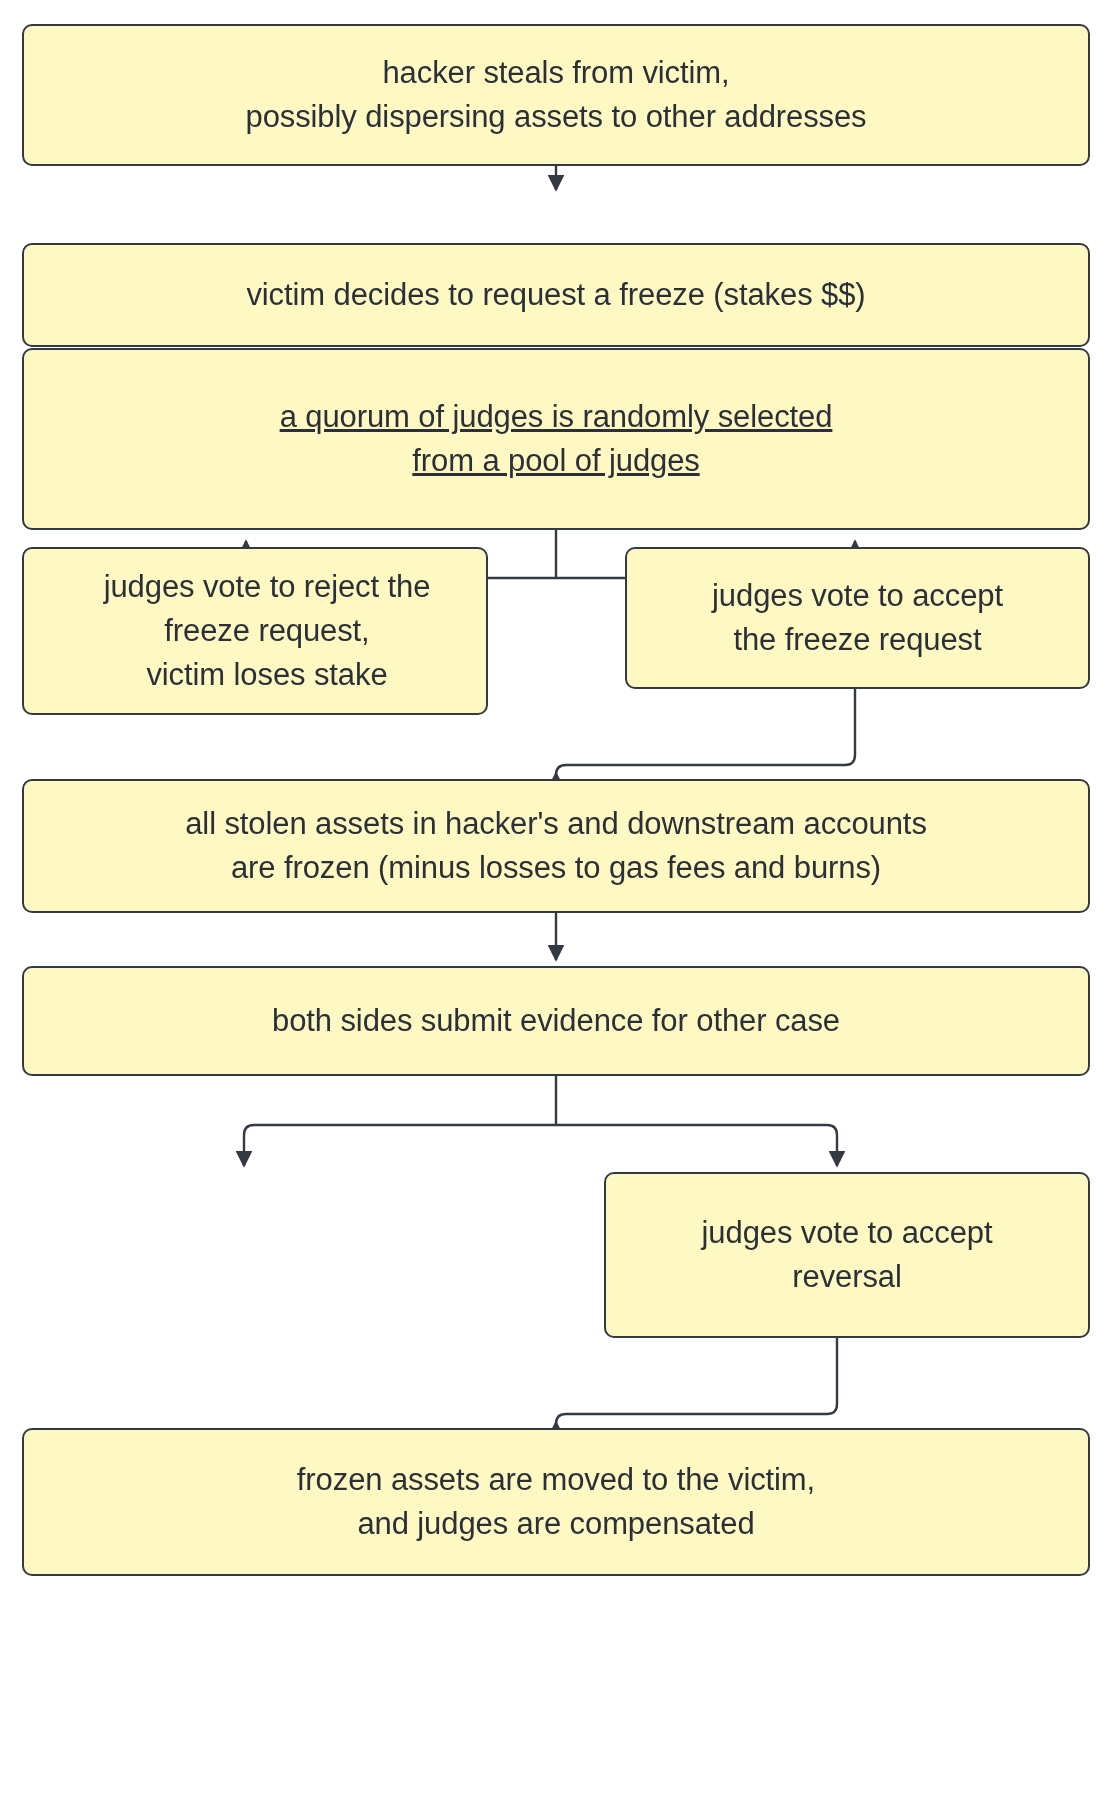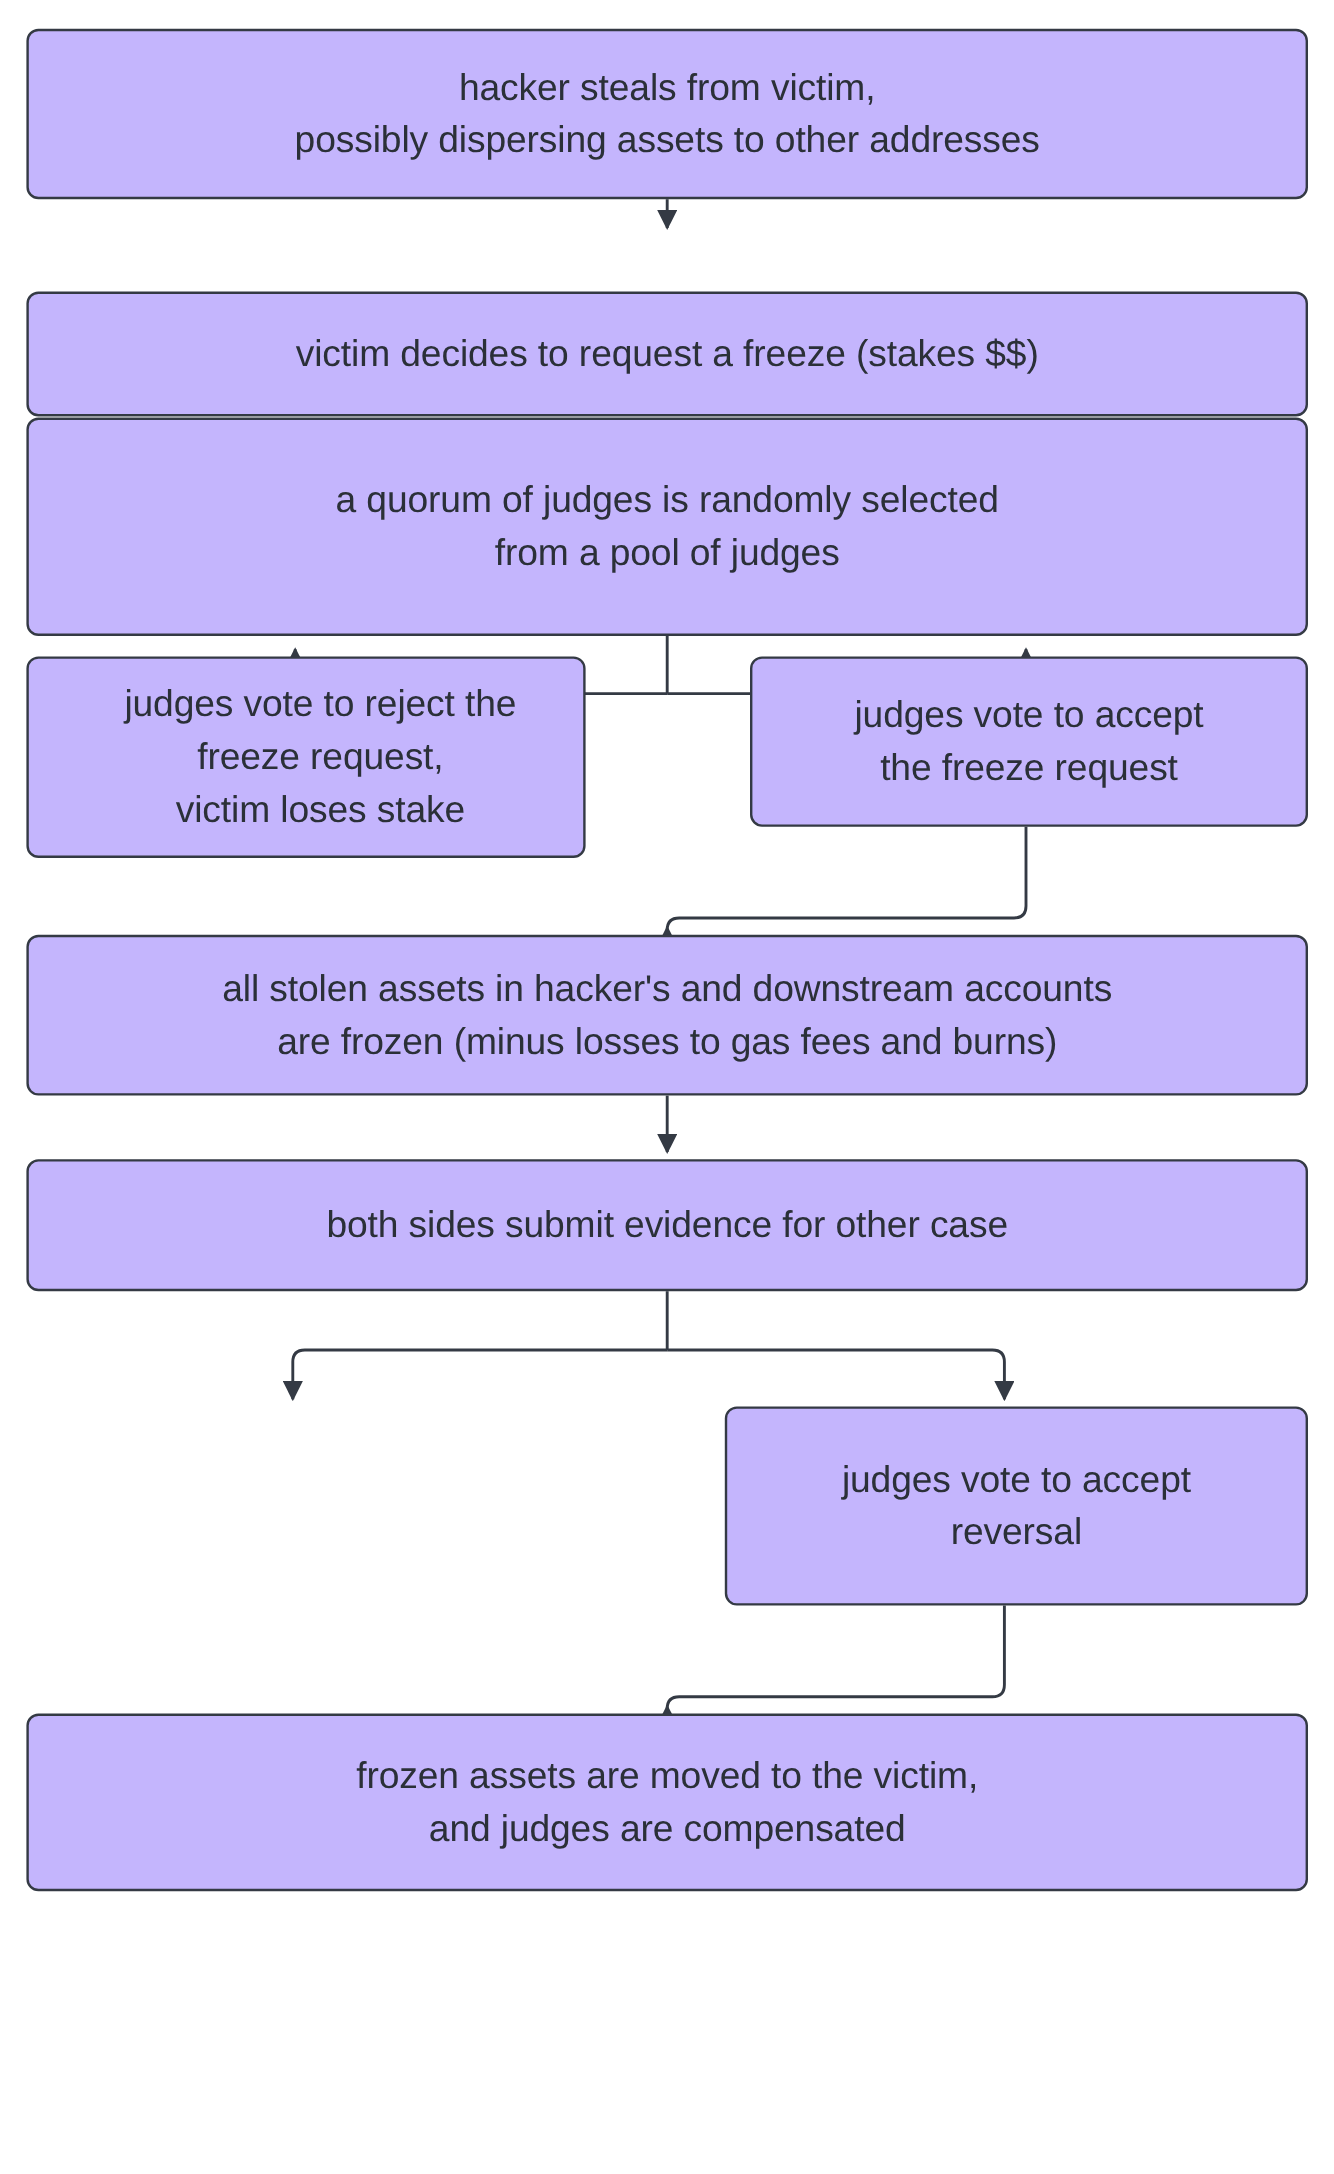--- a/index.html
+++ b/index.html
@@ -21,42 +21,42 @@
     position: absolute;
     left: 0;
     top: 0;
     width: 1112px;
     height: 1812px;
     pointer-events: none;
   }
   .node {
     position: absolute;
     box-sizing: border-box;
-    background: #c4b5fd;
+    background: #fef9c3;
     border: 2px solid #343a44;
     border-radius: 10px;
     display: flex;
     align-items: center;
     justify-content: center;
     text-align: center;
     color: #2b3038;
     font-size: 31px;
     line-height: 1.42;
     letter-spacing: -0.1px;
     padding: 4px 12px;
   }
   .node .label {
     display: block;
     width: 100%;
     white-space: pre-line;
   }
   
   #node-hack       { left: 22px;  top: 24px;   width: 1068px; height: 142px; }
   #node-request    { left: 22px;  top: 196px;  width: 1068px; height: 104px; margin-top: 47px; }
-  #node-quorum     { left: 22px;  top: 348px;  width: 1068px; height: 182px; }
+  #node-quorum     { left: 22px;  top: 348px;  width: 1068px; height: 182px; text-decoration: underline; }
   #node-reject-fr  { left: 22px;  top: 547px;  width: 466px;  height: 168px; padding-left: 36px; }
   #node-accept-fr  { left: 625px; top: 547px;  width: 465px;  height: 142px; }
   #node-frozen     { left: 22px;  top: 779px;  width: 1068px; height: 134px; }
   #node-evidence   { left: 22px;  top: 966px;  width: 1068px; height: 110px; }
   #node-reject-rev { left: 22px;  top: 1172px; width: 451px;  height: 166px; }
   #node-accept-rev { left: 604px; top: 1172px; width: 486px;  height: 166px; }
   #node-final      { left: 22px;  top: 1428px; width: 1068px; height: 148px; }
 </style>
 </head>
 <body>

